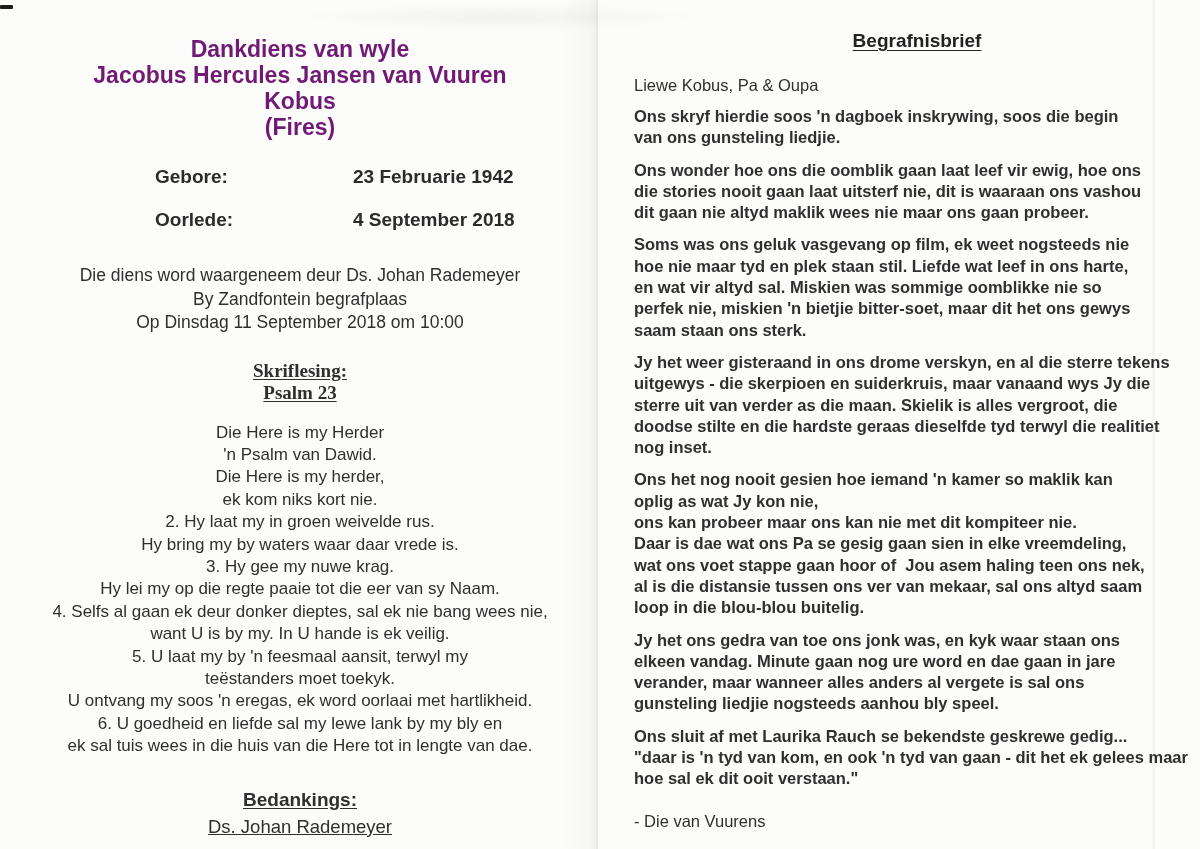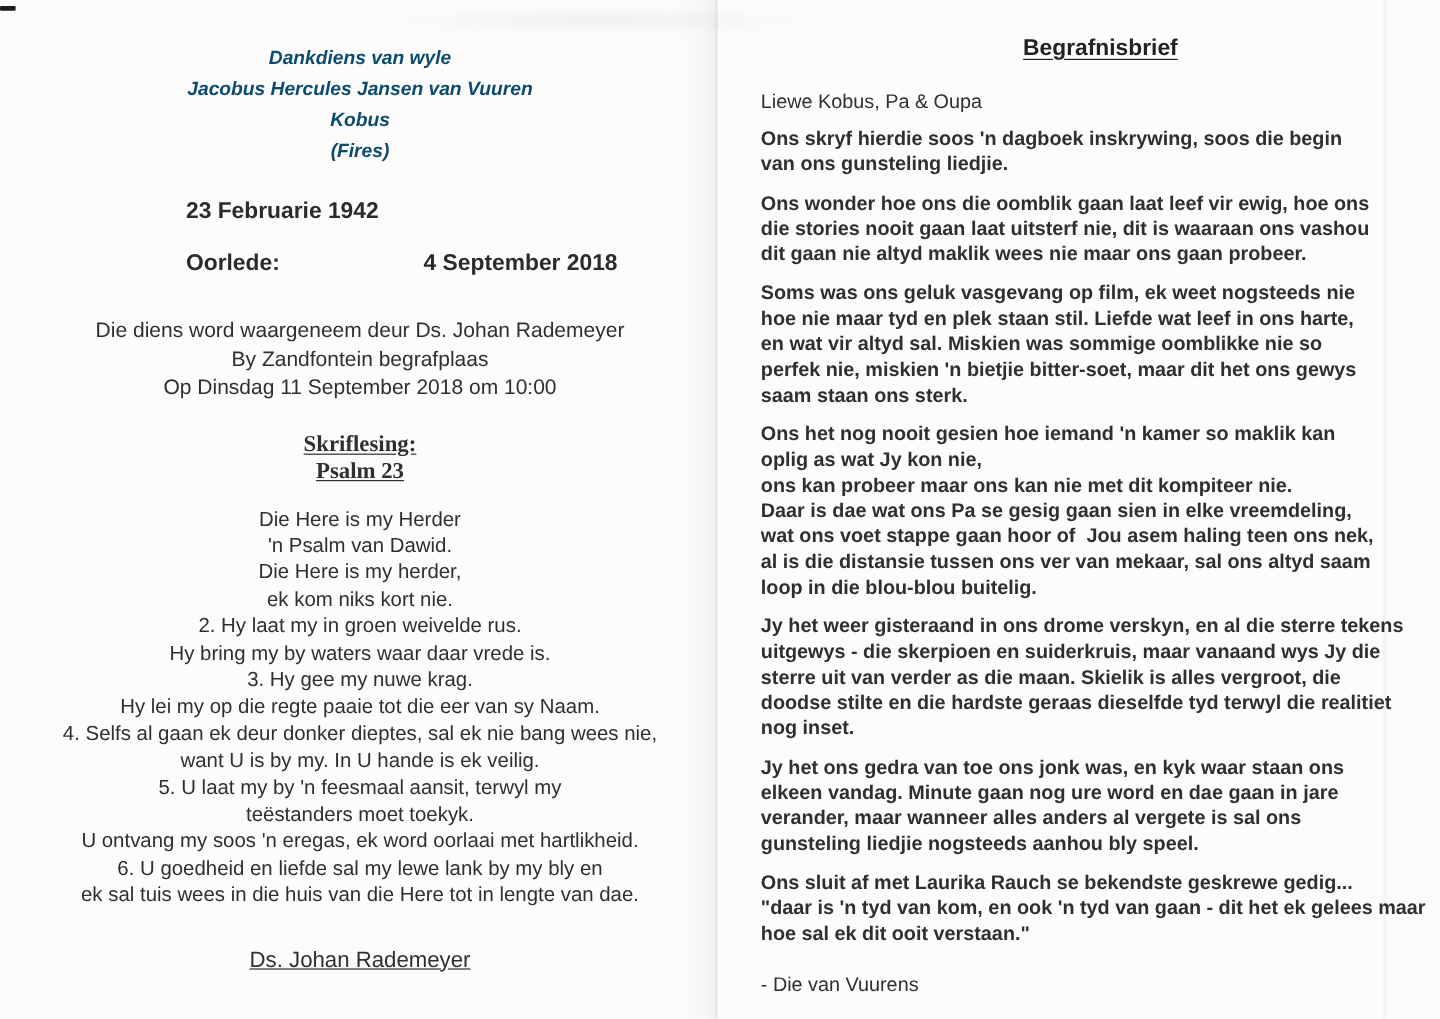--- a/index.html
+++ b/index.html
@@ -37,25 +37,24 @@
     filter: blur(2px);
   }
 
   
   .page-left {
     width: 600px; height: 849px;
     padding-top: 36px;
     text-align: center;
   }
   .memorial-title {
-    font-size: 16px; font-weight: bold;
+    font-size: 23px; font-weight: bold;
     line-height: 26px;
     white-space: pre;
-    color: #0c4a6e;
-    font-style: italic;
+    color: #701a75;
   }
   .vitals { margin-top: 26px; text-align: left; padding-left: 155px; }
   .vital-row { display: flex; margin-bottom: 21px; font-size: 19px; font-weight: bold; color: #2b2b2b; }
   .vital-label { width: 198px; }
   .service-info {
     margin-top: 33px;
     font-size: 17.5px; line-height: 23.5px;
     white-space: pre;
   }
   .scripture { margin-top: 25px; font-family: Liberation Serif, serif; }
@@ -108,20 +107,21 @@
   <div class="edge-streak"></div>
 
   <div class="page-left">
     <div class="memorial-title">Dankdiens van wyle
 Jacobus Hercules Jansen van Vuuren
 Kobus
 (Fires)</div>
 
     <div class="vitals">
       <div class="vital-row">
+        <span class="vital-label">Gebore:</span>
         <span class="vital-value">23 Februarie 1942</span>
       </div>
       <div class="vital-row">
         <span class="vital-label">Oorlede:</span>
         <span class="vital-value">4 September 2018</span>
       </div>
     </div>
 
     <div class="service-info">Die diens word waargeneem deur Ds. Johan Rademeyer
 By Zandfontein begrafplaas
@@ -142,50 +142,51 @@
 Hy lei my op die regte paaie tot die eer van sy Naam.
 4. Selfs al gaan ek deur donker dieptes, sal ek nie bang wees nie,
 want U is by my. In U hande is ek veilig.
 5. U laat my by 'n feesmaal aansit, terwyl my
 teëstanders moet toekyk.
 U ontvang my soos 'n eregas, ek word oorlaai met hartlikheid.
 6. U goedheid en liefde sal my lewe lank by my bly en
 ek sal tuis wees in die huis van die Here tot in lengte van dae.</div>
 
     <div class="thanks">
+      <div class="thanks-heading">Bedankings:</div>
       <div class="thanks-name">Ds. Johan Rademeyer</div>
     </div>
   </div>
 
   <div class="page-right">
     <div class="letter-heading">Begrafnisbrief</div>
     <div class="salutation">Liewe Kobus, Pa &amp; Oupa</div>
 
     <div class="letter-paragraph">Ons skryf hierdie soos 'n dagboek inskrywing, soos die begin
 van ons gunsteling liedjie.</div>
     <div class="letter-paragraph">Ons wonder hoe ons die oomblik gaan laat leef vir ewig, hoe ons
 die stories nooit gaan laat uitsterf nie, dit is waaraan ons vashou
 dit gaan nie altyd maklik wees nie maar ons gaan probeer.</div>
     <div class="letter-paragraph">Soms was ons geluk vasgevang op film, ek weet nogsteeds nie
 hoe nie maar tyd en plek staan stil. Liefde wat leef in ons harte,
 en wat vir altyd sal. Miskien was sommige oomblikke nie so
 perfek nie, miskien 'n bietjie bitter-soet, maar dit het ons gewys
 saam staan ons sterk.</div>
+    <div class="letter-paragraph">Jy het weer gisteraand in ons drome verskyn, en al die sterre tekens
+uitgewys - die skerpioen en suiderkruis, maar vanaand wys Jy die
+sterre uit van verder as die maan. Skielik is alles vergroot, die
+doodse stilte en die hardste geraas dieselfde tyd terwyl die realitiet
+nog inset.</div>
     <div class="letter-paragraph">Ons het nog nooit gesien hoe iemand 'n kamer so maklik kan
 oplig as wat Jy kon nie,
 ons kan probeer maar ons kan nie met dit kompiteer nie.
 Daar is dae wat ons Pa se gesig gaan sien in elke vreemdeling,
 wat ons voet stappe gaan hoor of  Jou asem haling teen ons nek,
 al is die distansie tussen ons ver van mekaar, sal ons altyd saam
 loop in die blou-blou buitelig.</div>
-    <div class="letter-paragraph">Jy het weer gisteraand in ons drome verskyn, en al die sterre tekens
-uitgewys - die skerpioen en suiderkruis, maar vanaand wys Jy die
-sterre uit van verder as die maan. Skielik is alles vergroot, die
-doodse stilte en die hardste geraas dieselfde tyd terwyl die realitiet
-nog inset.</div>
     <div class="letter-paragraph">Jy het ons gedra van toe ons jonk was, en kyk waar staan ons
 elkeen vandag. Minute gaan nog ure word en dae gaan in jare
 verander, maar wanneer alles anders al vergete is sal ons
 gunsteling liedjie nogsteeds aanhou bly speel.</div>
     <div class="letter-paragraph">Ons sluit af met Laurika Rauch se bekendste geskrewe gedig...
 "daar is 'n tyd van kom, en ook 'n tyd van gaan - dit het ek gelees maar
 hoe sal ek dit ooit verstaan."</div>
 
     <div class="signoff">- Die van Vuurens</div>
   </div>

